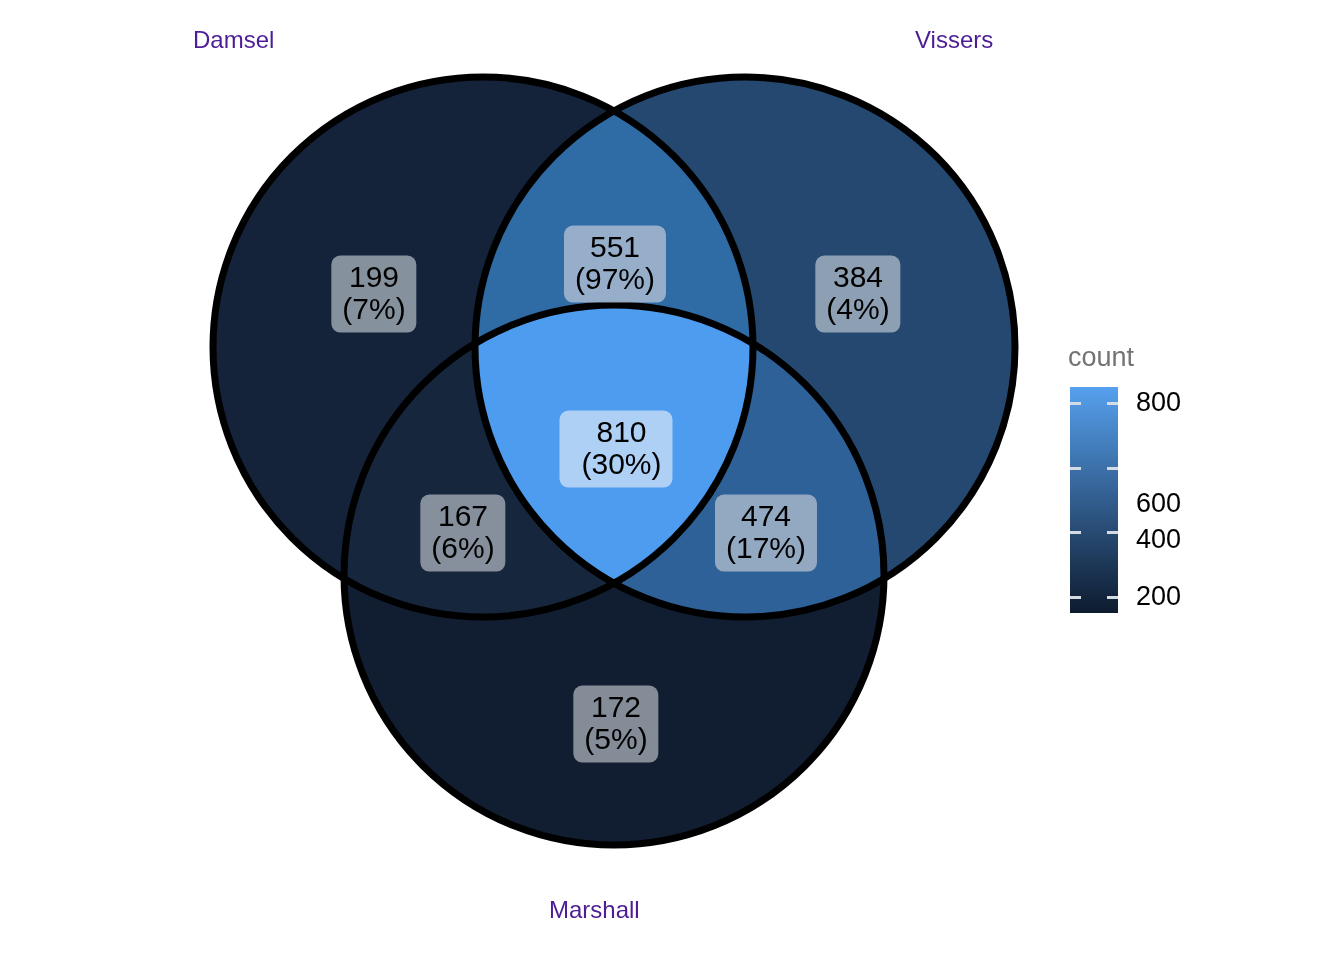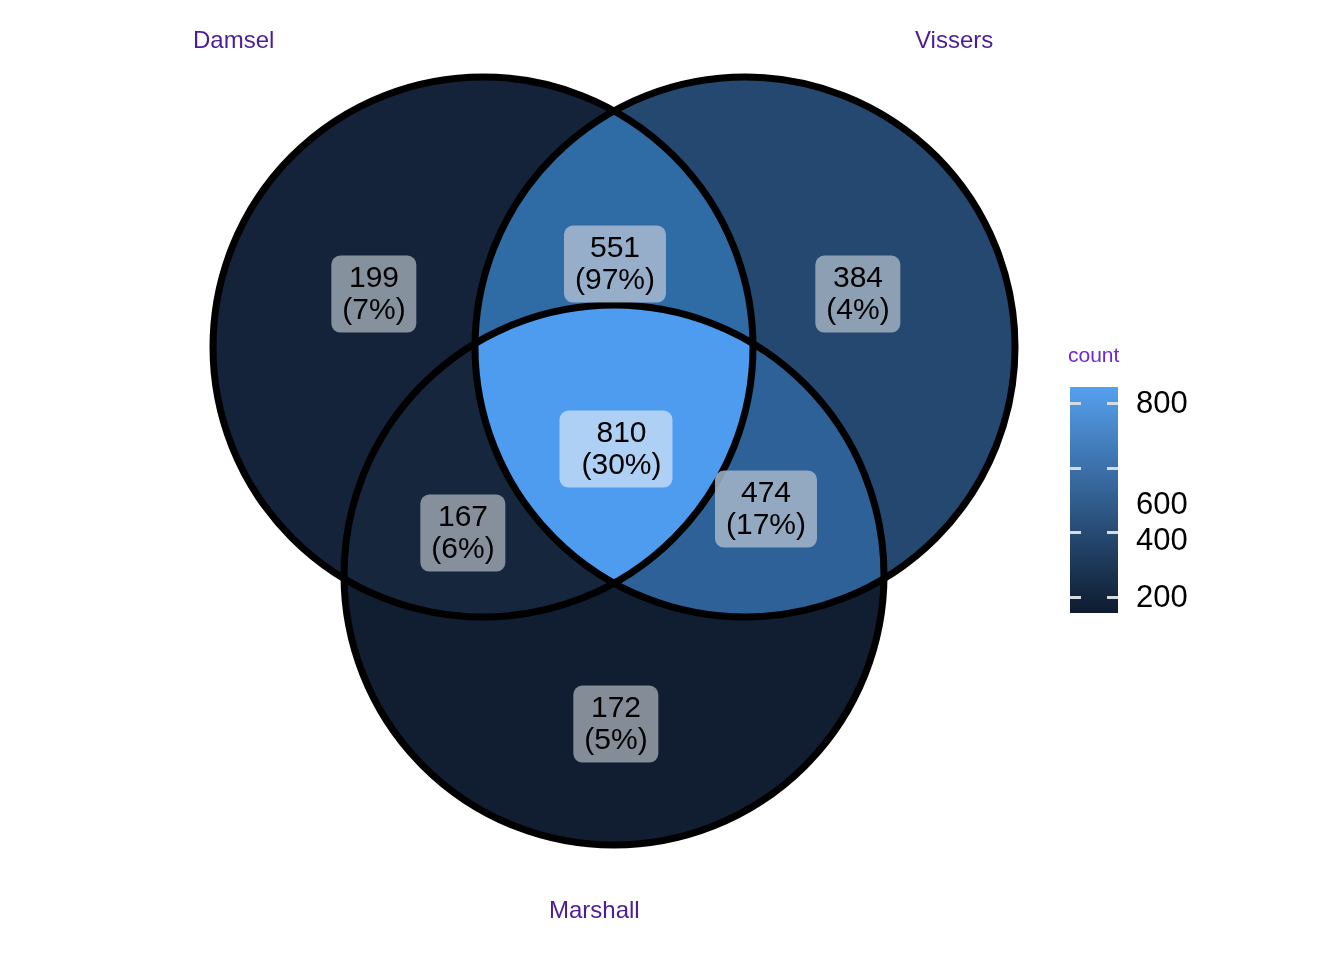--- a/index.html
+++ b/index.html
@@ -71,23 +71,23 @@
     position: absolute;
     left: 1063px;
     top: 340px;
     width: 200px;
     height: 300px;
   }
   #legend-title {
     position: absolute;
     left: 5px;
     top: 4px;
-    font-size: 21px;
+    font-size: 27px;
     line-height: 1;
-    color: #6d28d9;
+    color: #737373;
     font-family: "Liberation Sans", sans-serif;
   }
   #legend-bar-wrap {
     position: absolute;
     left: 7px;
     top: 47px;
     width: 48px;
     height: 226px;
   }
   #legend-bar {
@@ -101,21 +101,21 @@
     position: absolute;
     height: 3px;
     background: #d5dbe3;
   }
   .legend-tick.left { left: 0; width: 11px; }
   .legend-tick.right { right: 0; width: 11px; }
   .legend-tick-label {
     position: absolute;
     left: 66px;
     transform: translateY(-50%);
-    font-size: 31px;
+    font-size: 27px;
     line-height: 1;
     color: #000000;
     white-space: nowrap;
     font-family: "Liberation Sans", sans-serif;
   }
 </style>
 </head>
 <body>
 
 <div id="venn-figure">
@@ -182,21 +182,21 @@
     <div class="region-label" style="left: 463px; top: 533px; background: rgba(150, 159, 170, 0.88);">
       <span class="rl-count">167</span>
       <span class="rl-pct">(6%)</span>
     </div>
 
     <div class="region-label" style="left: 616px; top: 449px; background: rgba(190, 216, 246, 0.86); padding-left: 22px;">
       <span class="rl-count">810</span>
       <span class="rl-pct">(30%)</span>
     </div>
 
-    <div class="region-label" style="left: 766px; top: 509px; background: rgba(164, 181, 202, 0.86);">
+    <div class="region-label" style="left: 766px; top: 533px; background: rgba(164, 181, 202, 0.86);">
       <span class="rl-count">474</span>
       <span class="rl-pct">(17%)</span>
     </div>
 
     <div class="region-label" style="left: 616px; top: 724px; background: rgba(148, 156, 166, 0.88);">
       <span class="rl-count">172</span>
       <span class="rl-pct">(5%)</span>
     </div>
 
   </div>

